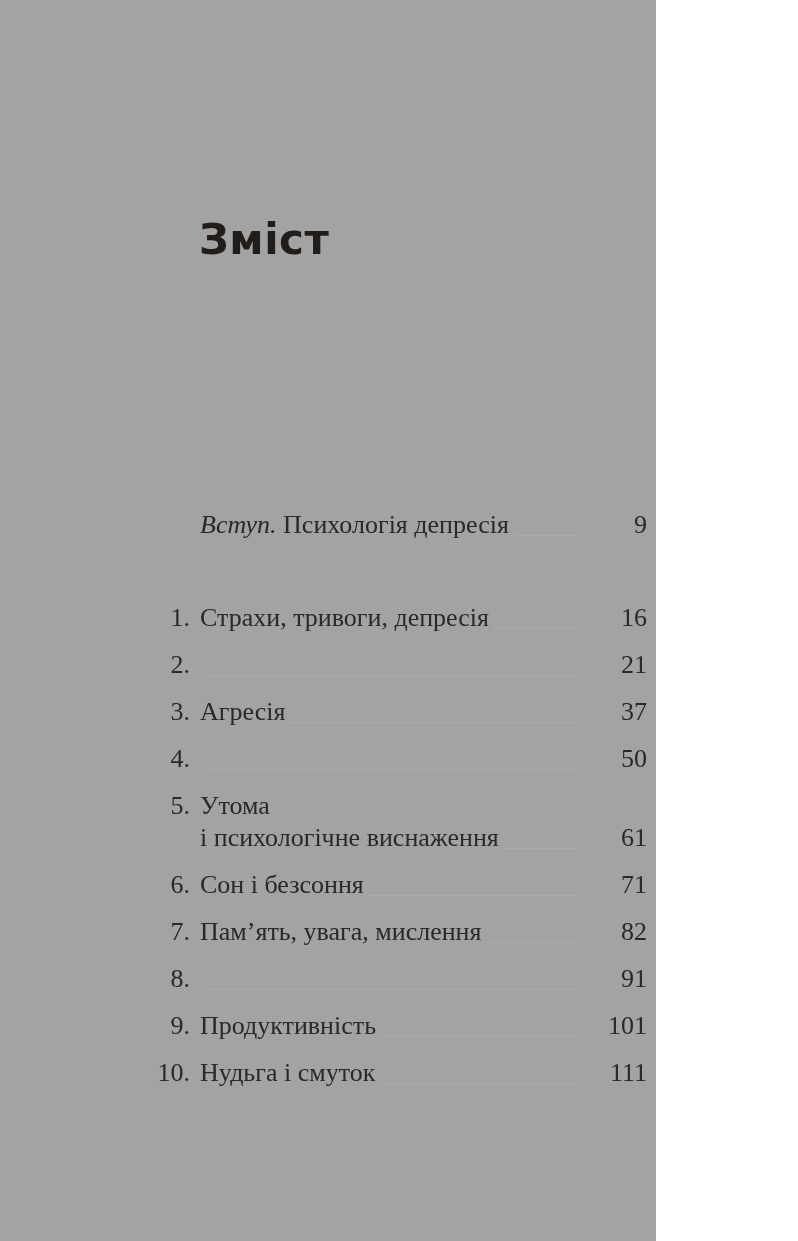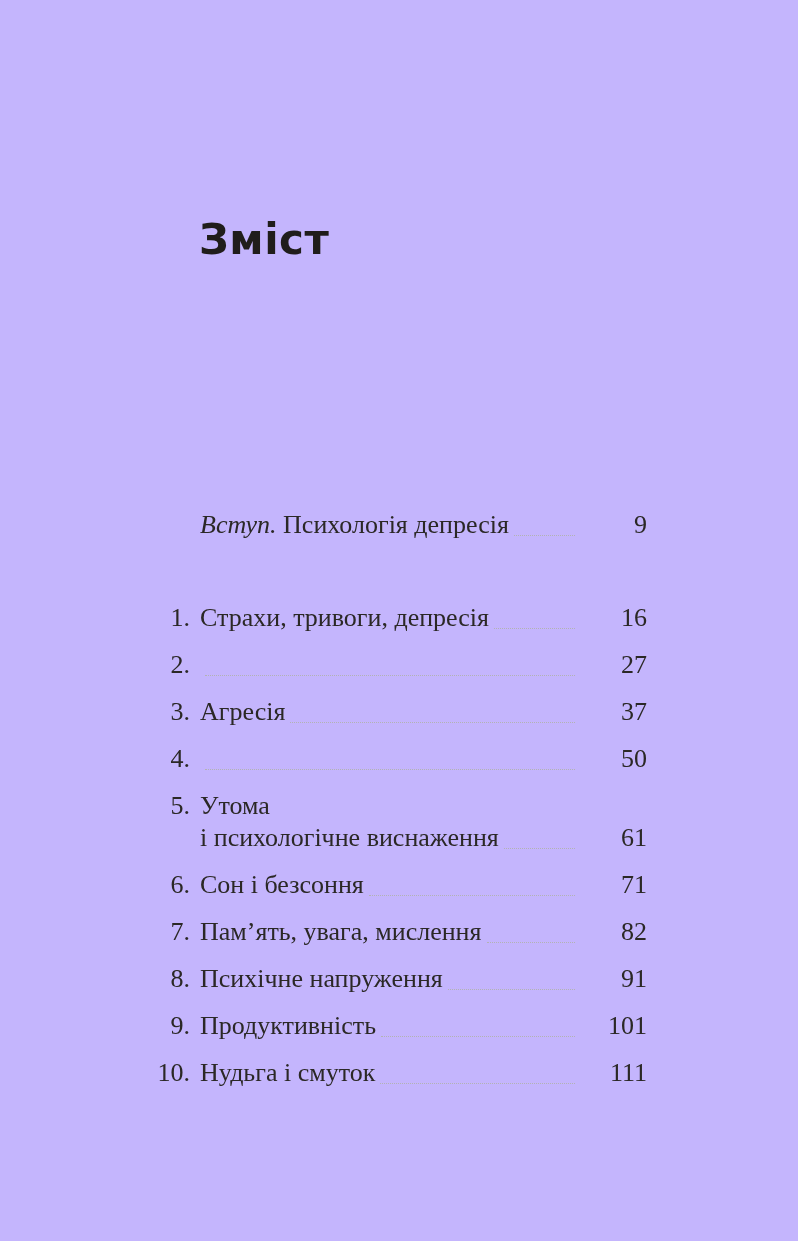--- a/index.html
+++ b/index.html
@@ -3,23 +3,23 @@
 <meta charset="utf-8">
 <title>Зміст</title>
 <style>
   html, body {
     margin: 0;
     padding: 0;
     background: #ffffff;
   }
   .page {
     position: relative;
-    width: 798px;
+    width: 656px;
     height: 1241px;
-    background: #c4b5fd;
+    background: #a3a3a3;
     overflow: hidden;
     font-family: "Liberation Serif", "DejaVu Serif", serif;
     color: #2b2826;
   }
   .toc-title {
     position: absolute;
     left: 199px;
     top: 219px;
     margin: 0;
     font-family: "DejaVu Sans", "Liberation Sans", sans-serif;
@@ -107,21 +107,21 @@
               <span class="page-num">16</span>
             </div>
           </span>
   </div>
 
   <div class="row entry-row">
     <span class="num">2.</span>
     <span class="body">
             <div class="lastline">
               <span class="leader"></span>
-              <span class="page-num">27</span>
+              <span class="page-num">21</span>
             </div>
           </span>
   </div>
 
   <div class="row entry-row">
     <span class="num">3.</span>
     <span class="body">
             <div class="lastline">
               <span class="entry-title">Агресія</span>
               <span class="leader"></span>
@@ -171,21 +171,20 @@
               <span class="leader"></span>
               <span class="page-num">82</span>
             </div>
           </span>
   </div>
 
   <div class="row entry-row">
     <span class="num">8.</span>
     <span class="body">
             <div class="lastline">
-              <span class="entry-title">Психічне напруження</span>
               <span class="leader"></span>
               <span class="page-num">91</span>
             </div>
           </span>
   </div>
 
   <div class="row entry-row">
     <span class="num">9.</span>
     <span class="body">
             <div class="lastline">

